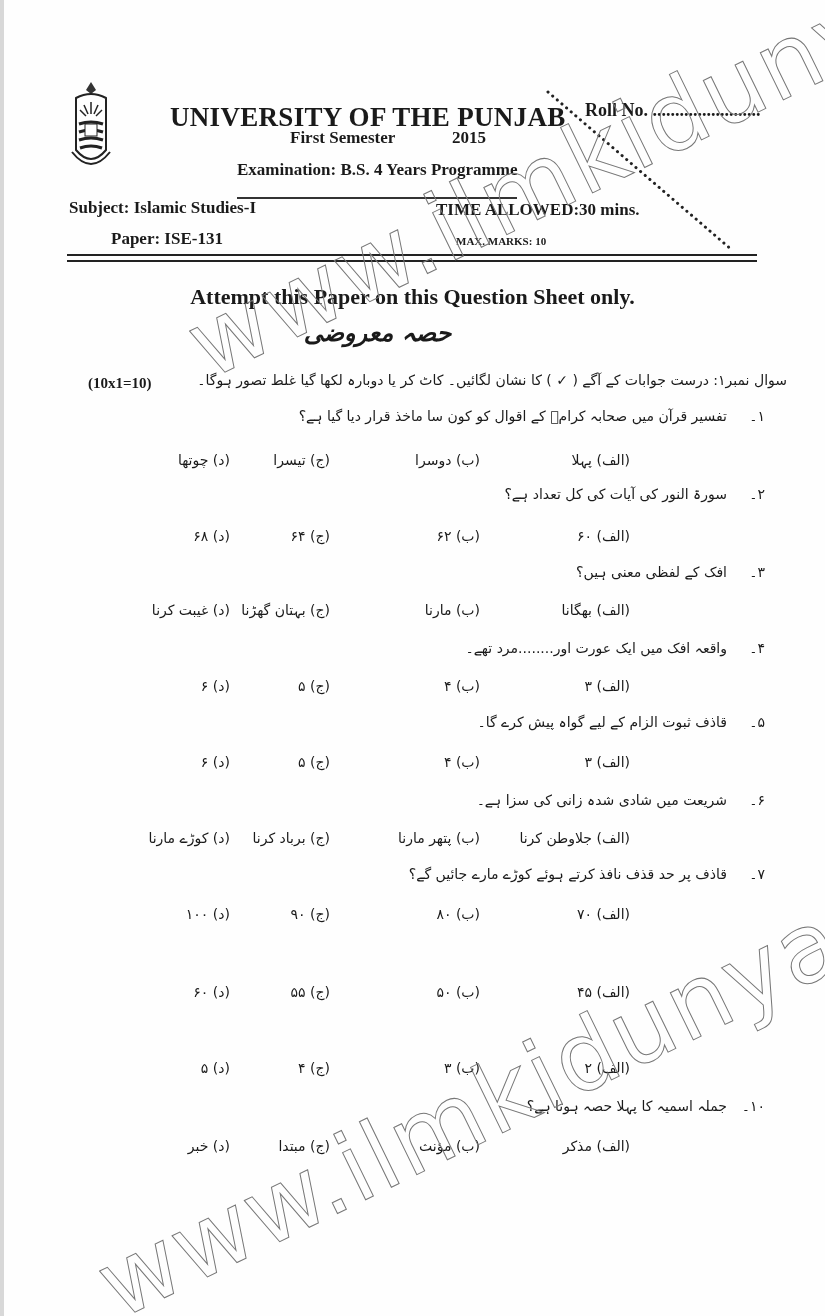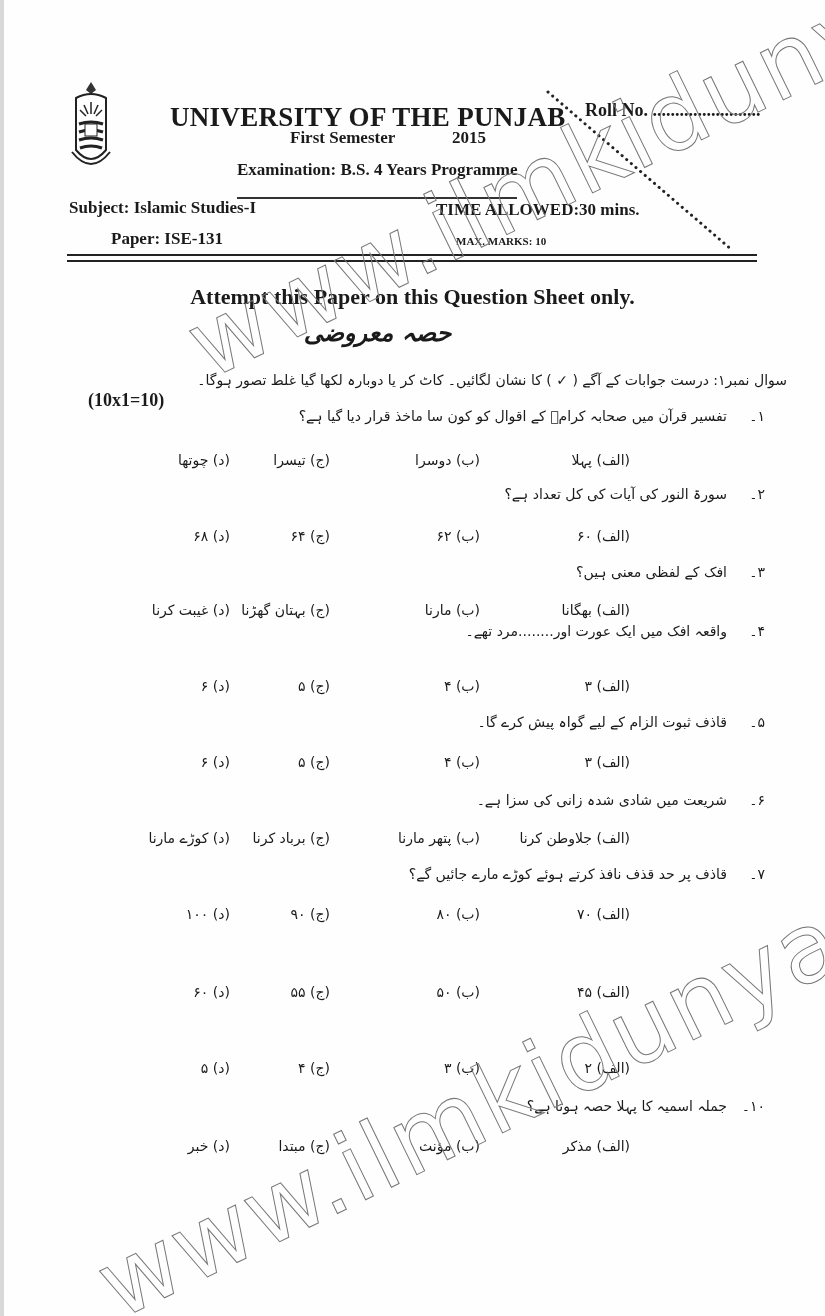--- a/index.html
+++ b/index.html
@@ -13,21 +13,21 @@
   .exam{position:absolute;left:237px;top:160px;font-size:17px;font-weight:bold;border-bottom:2px solid #333;padding-bottom:17px;}
   .subj{position:absolute;left:69px;top:198px;font-size:17px;font-weight:bold;}
   .paper{position:absolute;left:69px;top:229px;font-size:17px;font-weight:bold;margin-left:42px;}
   .time{position:absolute;left:436px;top:200px;font-size:17px;font-weight:bold;}
   .marks{position:absolute;left:456px;top:235px;font-size:11px;font-weight:bold;}
   .roll{position:absolute;left:585px;top:100px;font-size:18px;font-weight:bold;}
   .rule1{position:absolute;left:67px;top:254px;width:690px;height:2px;background:#222;}
   .rule2{position:absolute;left:67px;top:260px;width:690px;height:2px;background:#222;}
   .attempt{position:absolute;left:0;width:825px;top:284px;text-align:center;font-size:22px;font-weight:bold;}
   .section{position:absolute;left:0;width:755px;top:318px;text-align:center;font-size:24px;font-weight:bold;font-style:italic;font-family:"DejaVu Serif",serif;}
-  .marksnote{position:absolute;left:88px;top:390px;font-size:18px;font-weight:bold;}
+  .marksnote{position:absolute;left:88px;top:375px;font-size:15px;font-weight:bold;}
   .instr{position:absolute;right:38px;top:372px;font-size:14px;direction:rtl;font-family:"DejaVu Sans",sans-serif;}
   .q{position:absolute;right:60px;direction:rtl;font-size:14px;font-family:"DejaVu Sans",sans-serif;white-space:nowrap;margin-left:47px;}
   .qnum{display:inline-block;width:38px;}
   .opts{position:absolute;left:160px;width:470px;direction:rtl;font-size:14px;font-family:"DejaVu Sans",sans-serif;}
   .opt{position:absolute;top:0;white-space:nowrap;}
   .o0{right:0;} .o1{right:150px;} .o2{right:300px;} .o3{right:400px;}
   .wm{position:absolute;font-family:"DejaVu Sans",sans-serif;font-size:96px;color:transparent;-webkit-text-stroke:1px #777;transform-origin:left top;white-space:nowrap;letter-spacing:2px;}
   .wm1{left:170px;top:300px;transform:rotate(-26deg);}
   .wm2{left:80px;top:1240px;transform:rotate(-26deg);}
 </style>
@@ -91,21 +91,21 @@
   </div>
 
   <div class="q" style="top:564px"><span class="qnum">۳۔</span><span>افک کے لفظی معنی ہیں؟</span></div>
   <div class="opts" style="top:602px">
     <span class="opt o0">(الف) بھگانا</span>
     <span class="opt o1">(ب) مارنا</span>
     <span class="opt o2">(ج) بہتان گھڑنا</span>
     <span class="opt o3">(د) غیبت کرنا</span>
   </div>
 
-  <div class="q" style="top:623px"><span class="qnum">۴۔</span><span>واقعہ افک میں ایک عورت اور........مرد تھے۔</span></div>
+  <div class="q" style="top:640px"><span class="qnum">۴۔</span><span>واقعہ افک میں ایک عورت اور........مرد تھے۔</span></div>
   <div class="opts" style="top:678px">
     <span class="opt o0">(الف) ۳</span>
     <span class="opt o1">(ب) ۴</span>
     <span class="opt o2">(ج) ۵</span>
     <span class="opt o3">(د) ۶</span>
   </div>
 
   <div class="q" style="top:714px"><span class="qnum">۵۔</span><span>قاذف ثبوت الزام کے لیے گواہ پیش کرے گا۔</span></div>
   <div class="opts" style="top:754px">
     <span class="opt o0">(الف) ۳</span>

